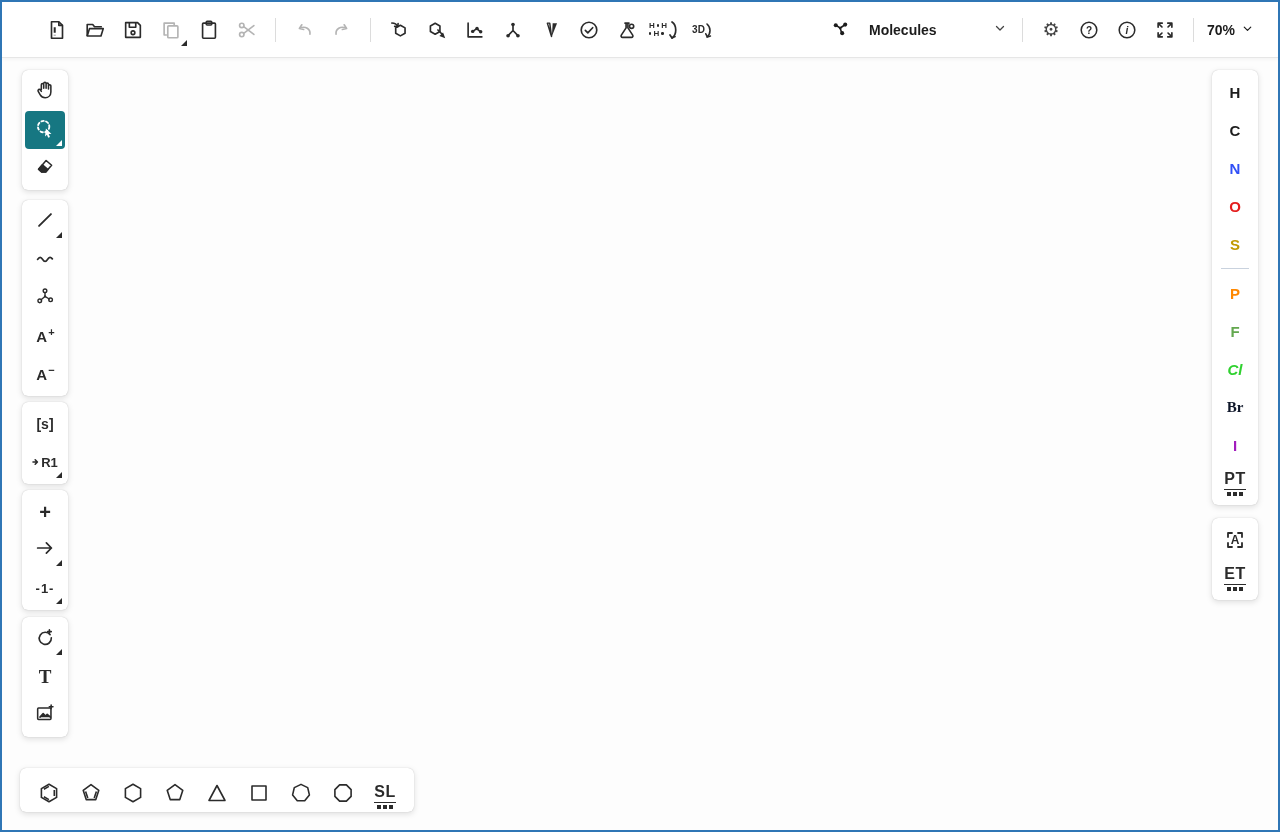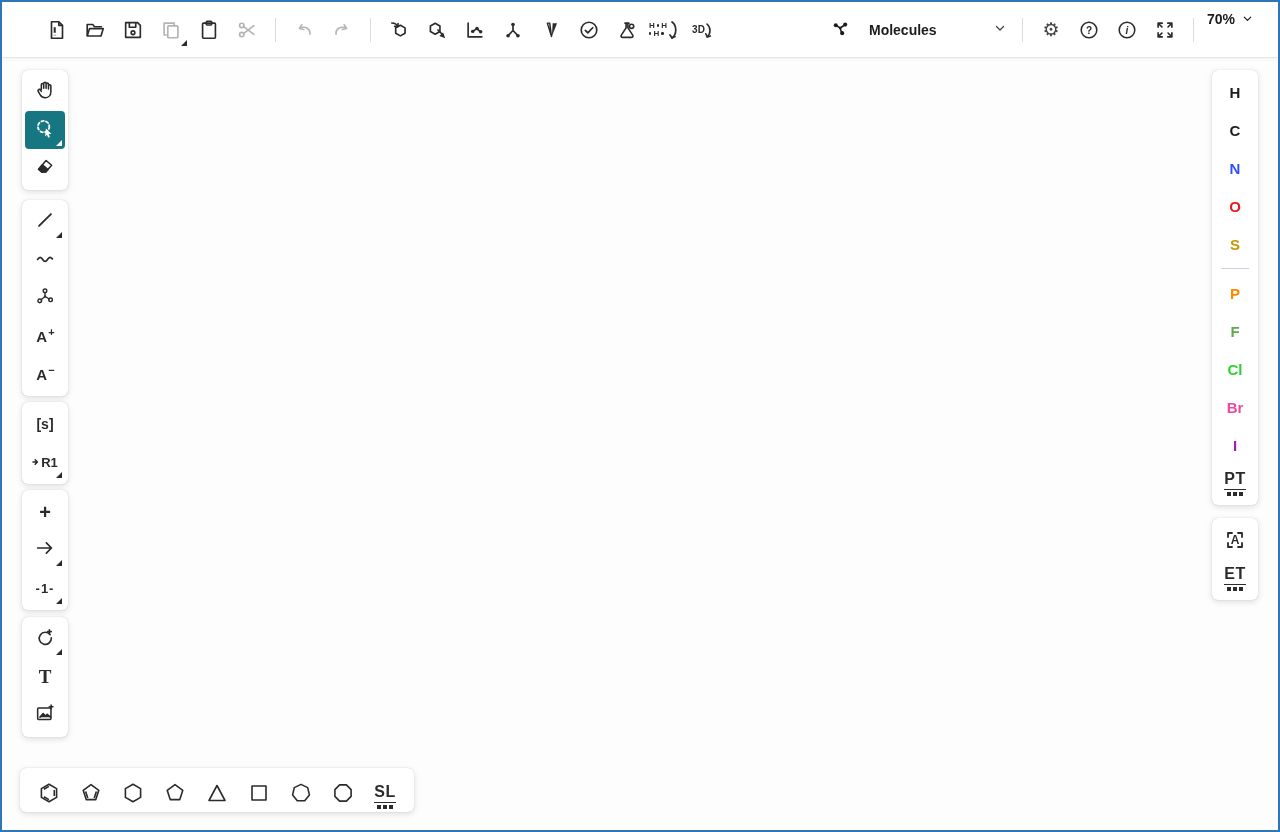--- a/index.html
+++ b/index.html
@@ -16,21 +16,21 @@
   .vdiv { width:1px; height:24px; background:#DCDCDC; margin:0 9px; flex:0 0 auto; }
   .corner::after { content:""; position:absolute; right:3px; bottom:3px;
                    border-left:6px solid transparent; border-bottom:6px solid #2B2B2B; }
   .active.corner::after { border-bottom-color:#fff; }
 
   .mode-select { margin-left:auto; width:188px; height:38px; display:flex; align-items:center; gap:16px;
                  color:#1C1C1C; padding:0 6px; border-radius:4px; }
   .mode-select .lbl { font-size:14px; font-weight:700; }
   .mode-select .chev { margin-left:auto; color:#444; }
 
-  .zoom-select { display:flex; align-items:flex-start; gap:6px; padding:0 4px; height:38px; color:#1C1C1C; }
+  .zoom-select { display:flex; align-items:center; gap:6px; padding:0 4px; height:38px; color:#1C1C1C; }
   .zoom-select .lbl { font-size:14px; font-weight:700; }
 
   .glyph-btn { font-size:19px; color:#444; line-height:1; }
 
   
   .canvas { position:absolute; top:58px; left:2px; right:2px; bottom:2px; background:#FDFDFD; }
 
   
   .tool-card { position:absolute; width:46px; background:#fff; border-radius:6px; padding:3px 0;
                box-shadow:0 0 1px rgba(0,0,0,.25), 0 2px 6px rgba(0,0,0,.13);
@@ -428,24 +428,24 @@
           <span class="atom" style="color: rgb(193, 154, 0);">S</span>
         </div>
       <div class="atom-divider"></div>
       <div class="tbtn">
           <span class="atom" style="color: rgb(255, 136, 0);">P</span>
         </div>
       <div class="tbtn">
           <span class="atom" style="color: rgb(99, 168, 79);">F</span>
         </div>
       <div class="tbtn">
-          <span class="atom" style="color: rgb(47, 209, 47);">Cl</span>
-        </div>
-      <div class="tbtn">
-          <span class="atom" style="color: #ec4899;">Br</span>
+          <span class="atom" style="color: rgb(47, 209, 47); font-style: italic;">Cl</span>
+        </div>
+      <div class="tbtn">
+          <span class="atom" style="color: #0f172a; font-family: Liberation Serif, serif;">Br</span>
         </div>
       <div class="tbtn">
           <span class="atom" style="color: rgb(162, 28, 189);">I</span>
         </div>
       <div class="tbtn">
         <span class="sq-icon">
           <span class="cap">PT</span>
           <span class="sq-row">
               <i class="sq"></i>
               <i class="sq"></i>

